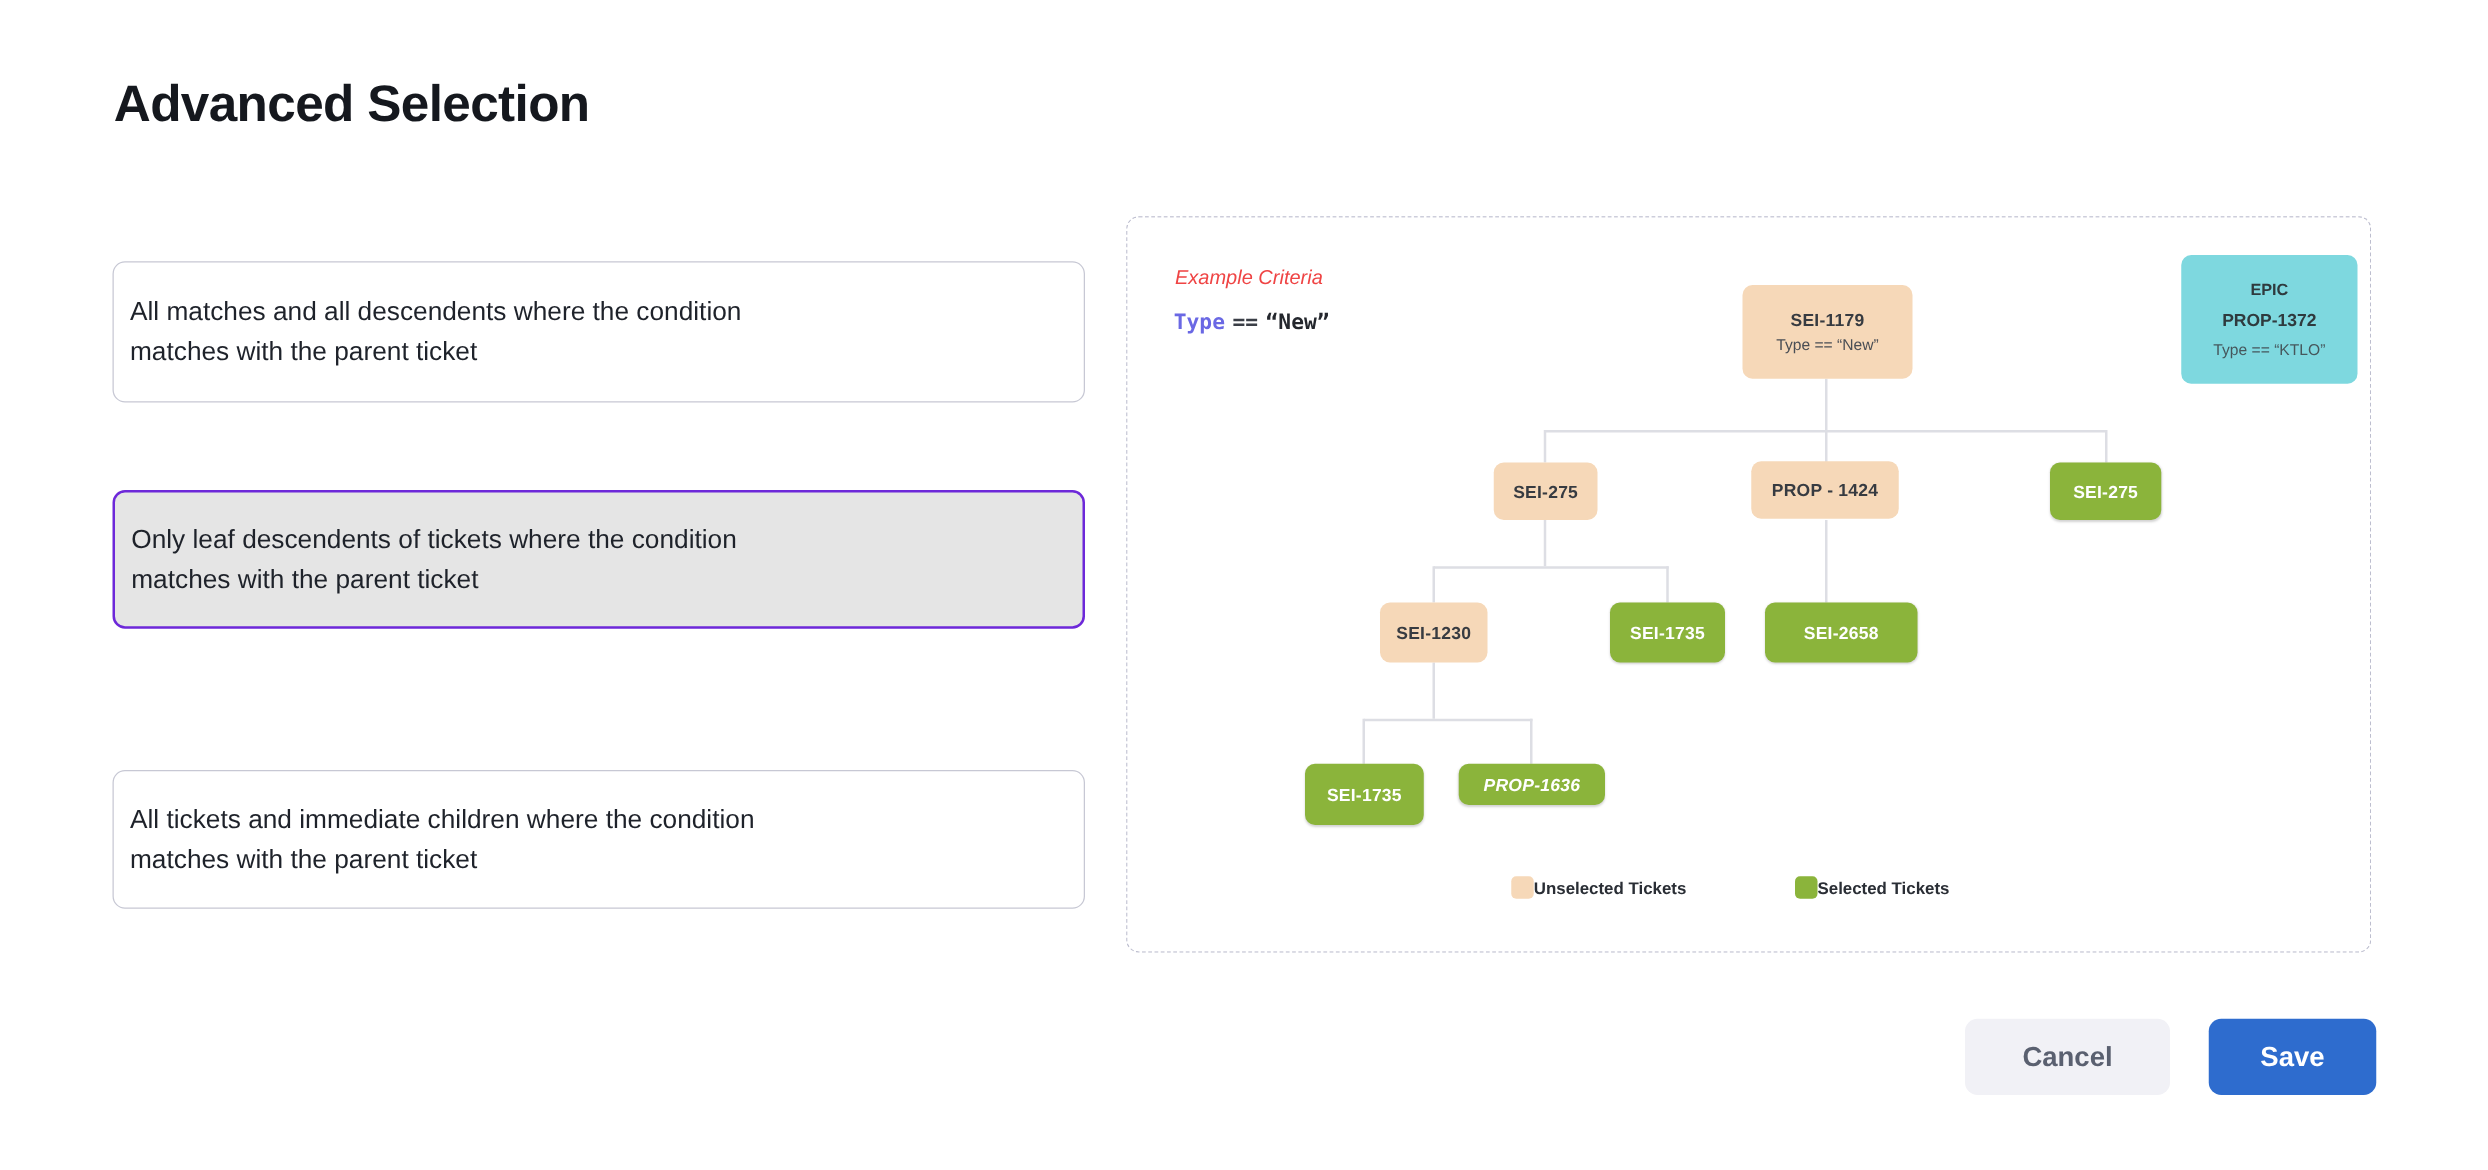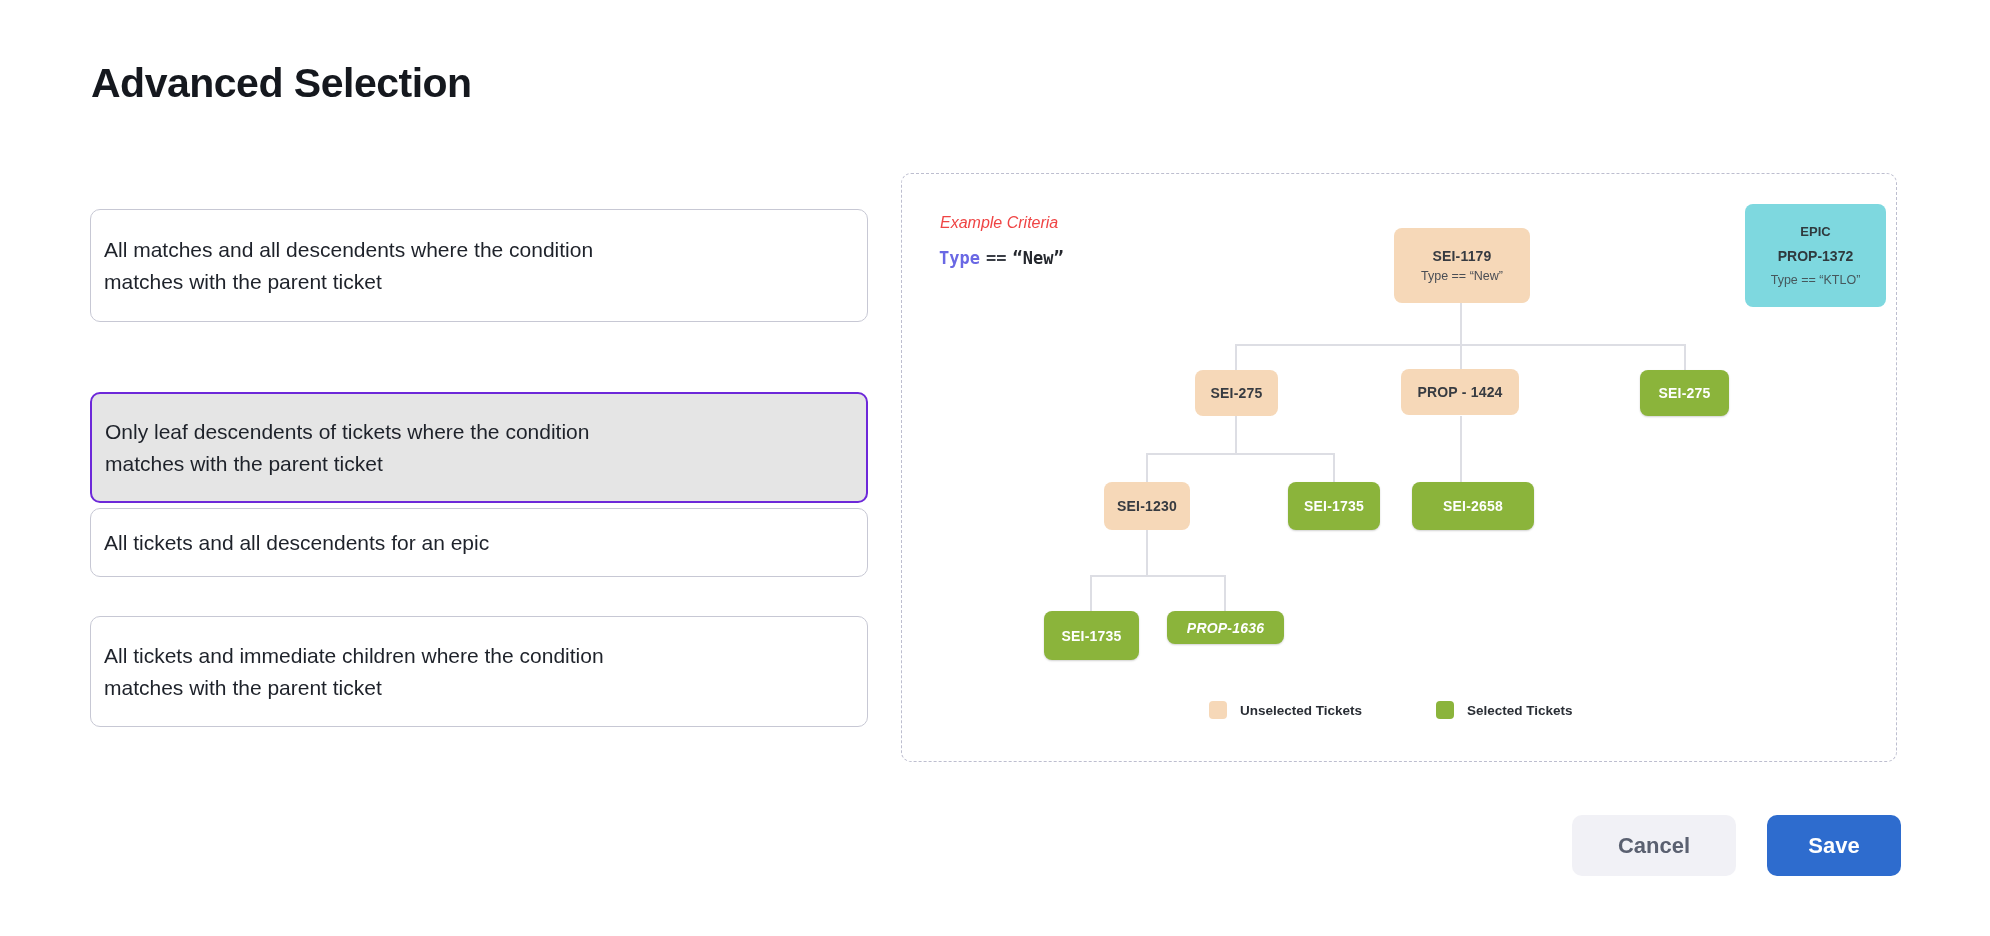--- a/index.html
+++ b/index.html
@@ -63,21 +63,21 @@
   .n6 { left: 510px; top: 308px; width: 122px;  height: 48px; }
   .n7 { left: 142px; top: 437px; width: 95px;  height: 49px; }
   .n8 { left: 265px; top: 437px; width: 117px; height: 33px; font-style: italic; }
 
   .epic { left: 843px; top: 30px; width: 141px; height: 103px; }
   .epic .ek { font-size: 13px; font-weight: 700; }
   .epic .ei { font-size: 14px; font-weight: 700; margin-top: 9px; }
   .epic .ec { font-size: 12.5px; font-weight: 400; color: #46575c; margin-top: 9px; }
 
   
-  .leg-item { position: absolute; top: 527px; display: flex; align-items: center; gap: 13px; }
+  .leg-item { position: absolute; top: 527px; display: flex; align-items: center; }
   .leg-item.l1 { left: 307px; }
   .leg-item.l2 { left: 534px; }
   .swatch { width: 18px; height: 18px; border-radius: 4px; }
   .swatch.peach-sw { background: #f6d8b8; }
   .swatch.green-sw { background: #8bb43b; }
   .leg-label { font-size: 13.5px; font-weight: 700; color: #2a2e35; }
 
   
   .btn {
     position: absolute; top: 815px; height: 61px; border: none; border-radius: 10px;
@@ -102,25 +102,20 @@
     </div>
   </div>
 
   <div class="card card2 selected">
     <div class="card-text">
       <span class="line">Only leaf descendents of tickets where the condition</span>
       <span class="line">matches with the parent ticket</span>
     </div>
   </div>
 
-  <div class="card card3">
-    <div class="card-text">
-      <span class="line">All tickets and all descendents for an epic</span>
-    </div>
-  </div>
 
   <div class="card card4">
     <div class="card-text">
       <span class="line">All tickets and immediate children where the condition</span>
       <span class="line">matches with the parent ticket</span>
     </div>
   </div>
 
   <div class="panel">
 

